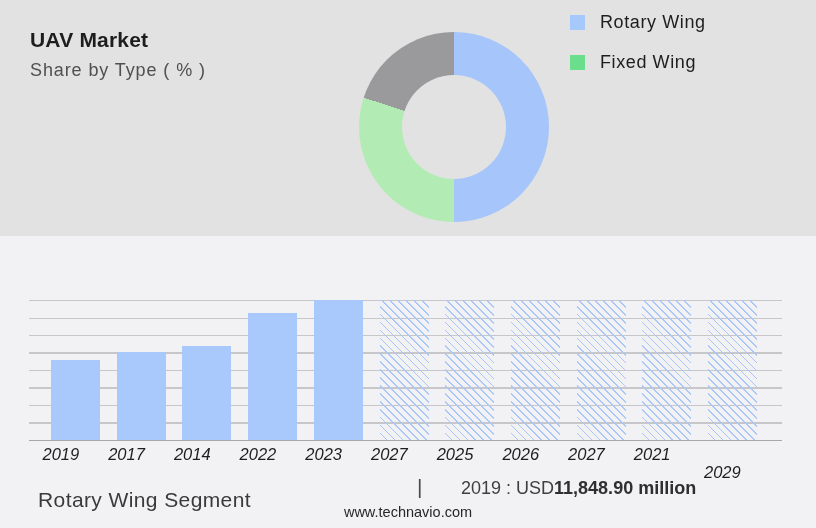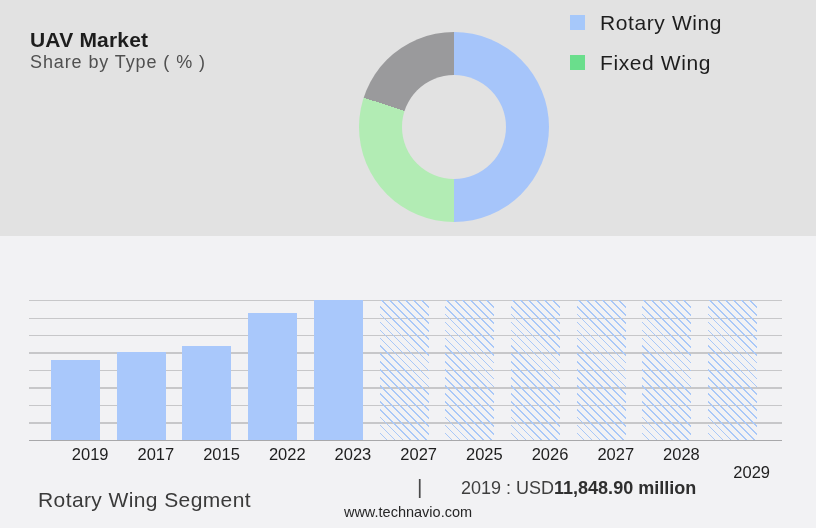--- a/index.html
+++ b/index.html
@@ -3,44 +3,44 @@
 <meta charset="utf-8">
 <style>
   html,body{margin:0;padding:0;}
   body{width:816px;height:528px;font-family:"Liberation Sans",sans-serif;overflow:hidden;}
   .page{position:relative;width:816px;height:528px;background:var(--panel-bottom);}
 
   
   .top-panel{position:absolute;left:0;top:0;width:816px;height:236px;background:var(--panel-top);}
   .title-block{position:absolute;left:30px;top:28px;}
   .title-block h1{margin:0;font-size:21px;font-weight:700;color:#1d1d1d;letter-spacing:.2px;}
-  .subtitle{font-size:18px;color:#505050;letter-spacing:.9px;}
+  .subtitle{margin-top:8px;font-size:18px;color:#505050;letter-spacing:.9px;}
 
   .donut{position:absolute;left:359px;top:32px;width:190px;height:190px;border-radius:50%;}
   .donut .hole{position:absolute;left:43px;top:43px;width:104px;height:104px;border-radius:50%;
                background:var(--panel-top);}
 
   .legend{position:absolute;left:570px;top:15px;}
   .legend-row{display:flex;align-items:center;height:15px;margin-bottom:25px;}
   .swatch{width:15px;height:15px;margin-right:15px;flex:0 0 15px;}
-  .legend-label{font-size:21px;color:#1e1e1e;letter-spacing:.6px;white-space:nowrap;}
+  .legend-label{font-size:18px;color:#1e1e1e;letter-spacing:.6px;white-space:nowrap;}
 
   
   .bottom-panel{position:absolute;left:0;top:236px;width:816px;height:292px;background:var(--panel-bottom);}
 
   .plot{position:absolute;left:29px;top:64px;width:753px;height:140px;
         border-bottom:1px solid var(--axis-color);
         background-image:repeating-linear-gradient(to bottom,
           var(--grid-color) 0,var(--grid-color) 1px,transparent 1px,transparent 17.5px);}
   .bar{position:absolute;bottom:0;width:49px;background:var(--bar-color);}
   .bar.hatched{background:repeating-linear-gradient(45deg,
           transparent 0,transparent 4.4px,var(--hatch-color) 4.4px,var(--hatch-color) 5.6px);}
 
   .xlabels{position:absolute;left:29px;top:209px;width:753px;height:20px;}
-  .xlabel{position:absolute;top:0;width:66px;text-align:right;font-size:16.5px;color:#1e1e1e;}
+  .xlabel{position:absolute;top:0;width:66px;text-align:left;font-size:16.5px;color:#1e1e1e;font-style:italic;}
 
   .footer-segment{position:absolute;left:38px;top:252px;font-size:21px;color:#3a3a3a;letter-spacing:.4px;}
   .footer-divider{position:absolute;left:417px;top:239px;font-size:21px;color:#4a4a4a;}
   .footer-value{position:absolute;left:461px;top:242px;font-size:18px;color:#3f3f3f;white-space:nowrap;}
   .footer-value b{font-weight:700;color:#2f2f2f;}
   .website{position:absolute;left:0;top:268px;width:816px;text-align:center;font-size:14.5px;color:#272727;}
 </style>
 </head>
 <body>
 
@@ -78,28 +78,28 @@
         <div class="bar hatched" style="left: 350.5px; height: 140px;"></div>
         <div class="bar hatched" style="left: 416.2px; height: 140px;"></div>
         <div class="bar hatched" style="left: 481.9px; height: 140px;"></div>
         <div class="bar hatched" style="left: 547.6px; height: 140px;"></div>
         <div class="bar hatched" style="left: 613.3px; height: 140px;"></div>
         <div class="bar hatched" style="left: 679px; height: 140px;"></div>
       </div>
     <div class="xlabels">
         <div class="xlabel" style="left: 13.5px;">2019</div>
         <div class="xlabel" style="left: 79.2px;">2017</div>
-        <div class="xlabel" style="left: 144.9px;">2015</div>
+        <div class="xlabel" style="left: 144.9px;">2014</div>
         <div class="xlabel" style="left: 210.6px;">2022</div>
         <div class="xlabel" style="left: 276.3px;">2023</div>
         <div class="xlabel" style="left: 342px;">2027</div>
         <div class="xlabel" style="left: 407.7px;">2025</div>
         <div class="xlabel" style="left: 473.4px;">2026</div>
         <div class="xlabel" style="left: 539.1px;">2027</div>
-        <div class="xlabel" style="left: 604.8px;">2028</div>
+        <div class="xlabel" style="left: 604.8px;">2021</div>
         <div class="xlabel" style="left: 675px; margin-top: 18px;">2029</div>
       </div>
 
     <div class="footer-segment">Rotary Wing Segment</div>
     <div class="footer-divider">|</div>
     <div class="footer-value">
       <span>2019 : USD</span><b>11,848.90 million</b>
     </div>
     <div class="website">www.technavio.com</div>
   </div>

